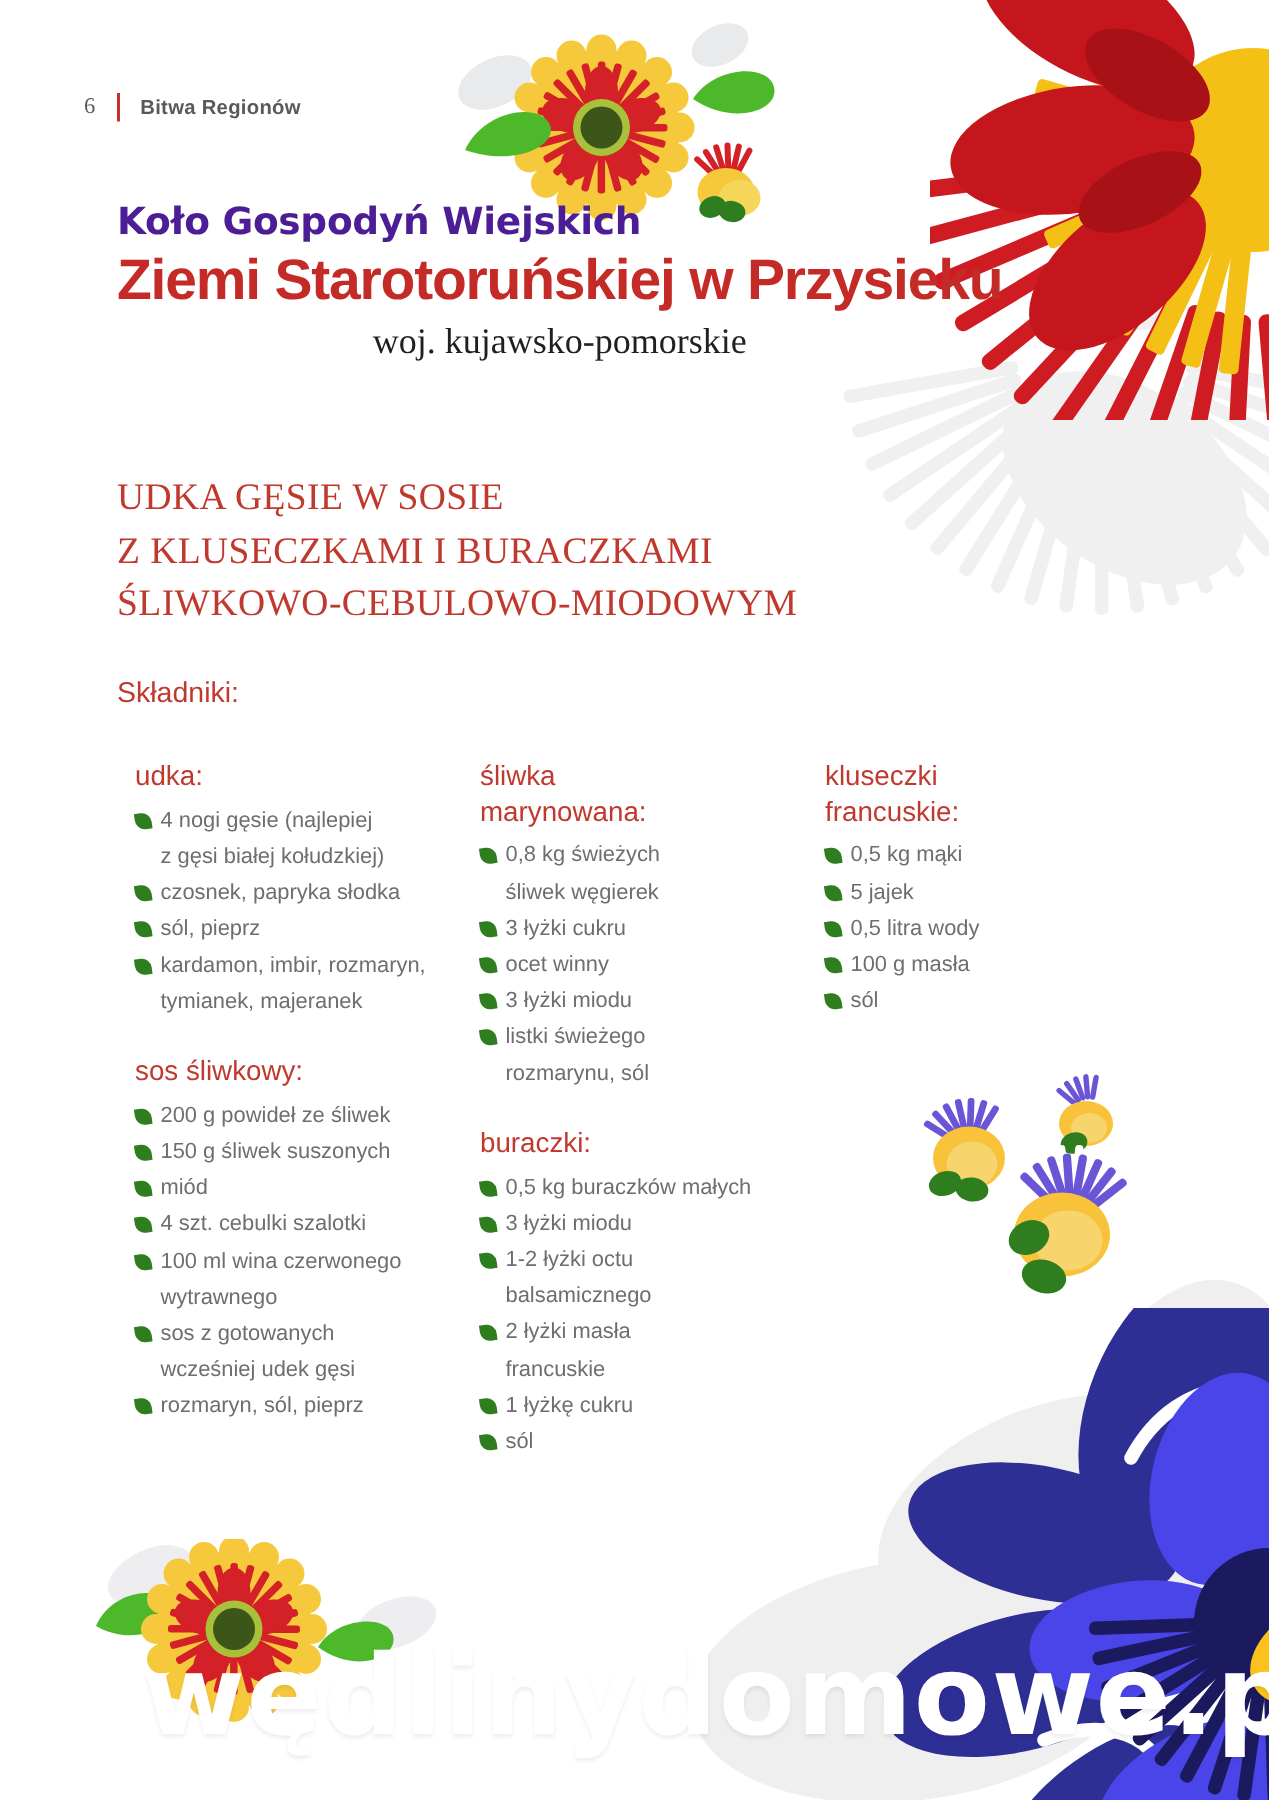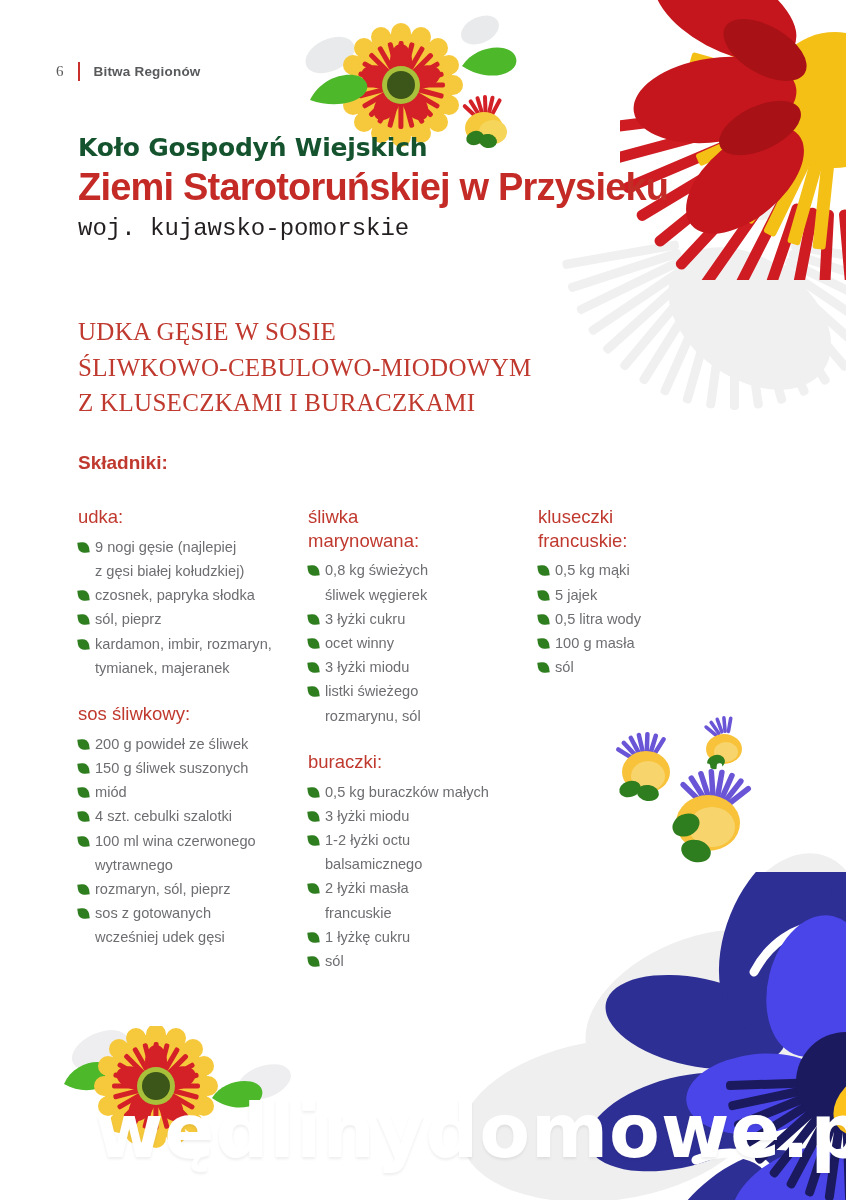--- a/index.html
+++ b/index.html
@@ -50,43 +50,44 @@
     font-weight: bold;
     color: #58595b;
     letter-spacing: .2px;
   }
 
   
   .titles { position: absolute; left: 78px; top: 134px; z-index: 6; }
   .kgw {
     font-size: 25px;
     font-weight: bold;
-    color: #14532d;
+    color: #4c1d95;
     letter-spacing: -.2px;
     font-family: "DejaVu Sans", sans-serif;
     margin: 0;
     line-height: 1.1;
   }
   .region {
     font-size: 38px;
     font-weight: bold;
     color: #c42b27;
     letter-spacing: -.8px;
     margin: 6px 0 0 0;
     line-height: 1.05;
     font-family: "Liberation Sans", sans-serif;
     white-space: nowrap;
   }
   .voivodeship {
     font-size: 24px;
     color: #231f20;
     margin: 8px 0 0 0;
     line-height: 1.15;
-    font-family: Liberation Mono, monospace;
+    font-family: Liberation Serif, serif;
     font-weight: 400;
+    text-align: center;
   }
 
   
   .recipe-title {
     position: absolute;
     left: 78px;
     top: 314px;
     z-index: 6;
     color: #c0392f;
     font-size: 25px;
@@ -98,35 +99,34 @@
   .recipe-title div { white-space: nowrap; }
 
   .skladniki {
     position: absolute;
     left: 78px;
     top: 452px;
     z-index: 6;
     color: #c0392f;
     font-size: 19px;
     font-family: "Liberation Sans", sans-serif;
-    font-weight: bold;
   }
 
   
   .columns {
     position: absolute;
     left: 78px;
     top: 505px;
     width: 720px;
     z-index: 6;
     display: flex;
     align-items: flex-start;
   }
   .col { }
-  .col-1 { width: 230px; }
+  .col-1 { width: 230px; margin-left: 12px; }
   .col-2 { width: 230px; }
   .col-3 { width: 230px; }
 
   .grp { margin-bottom: 22px; }
   .grp-title {
     color: #c0392f;
     font-size: 18.5px;
     line-height: 1.28;
     margin-bottom: 6px;
     font-family: "Liberation Sans", sans-serif;
@@ -576,34 +576,34 @@
   </div>
 
   <div class="titles">
     <h2 class="kgw">Koło Gospodyń Wiejskich</h2>
     <h1 class="region">Ziemi Starotoruńskiej w Przysieku</h1>
     <div class="voivodeship">woj. kujawsko-pomorskie</div>
   </div>
 
   <div class="recipe-title">
     <div>UDKA GĘSIE W SOSIE</div>
+    <div>Z KLUSECZKAMI I BURACZKAMI</div>
     <div>ŚLIWKOWO-CEBULOWO-MIODOWYM</div>
-    <div>Z KLUSECZKAMI I BURACZKAMI</div>
   </div>
 
   <div class="skladniki">Składniki:</div>
 
   <div class="columns" id="columns">
       <div class="col col-1">
         <div class="grp">
           <div class="grp-title">udka:</div>
           <ul class="items">
             <li>
               <span class="leaf"></span>
-              <span class="cont">9 nogi gęsie (najlepiej</span>
+              <span class="cont">4 nogi gęsie (najlepiej</span>
               <span class="cont">z gęsi białej kołudzkiej)</span>
             </li>
             <li>
               <span class="leaf"></span>
               <span class="cont">czosnek, papryka słodka</span>
             </li>
             <li>
               <span class="leaf"></span>
               <span class="cont">sól, pieprz</span>
             </li>
@@ -633,26 +633,26 @@
               <span class="leaf"></span>
               <span class="cont">4 szt. cebulki szalotki</span>
             </li>
             <li>
               <span class="leaf"></span>
               <span class="cont">100 ml wina czerwonego</span>
               <span class="cont">wytrawnego</span>
             </li>
             <li>
               <span class="leaf"></span>
-              <span class="cont">rozmaryn, sól, pieprz</span>
-            </li>
-            <li>
-              <span class="leaf"></span>
               <span class="cont">sos z gotowanych</span>
               <span class="cont">wcześniej udek gęsi</span>
+            </li>
+            <li>
+              <span class="leaf"></span>
+              <span class="cont">rozmaryn, sól, pieprz</span>
             </li>
           </ul>
         </div>
       </div>
       <div class="col col-2">
         <div class="grp">
           <div class="grp-title">śliwka<br>marynowana:</div>
           <ul class="items">
             <li>
               <span class="leaf"></span>

